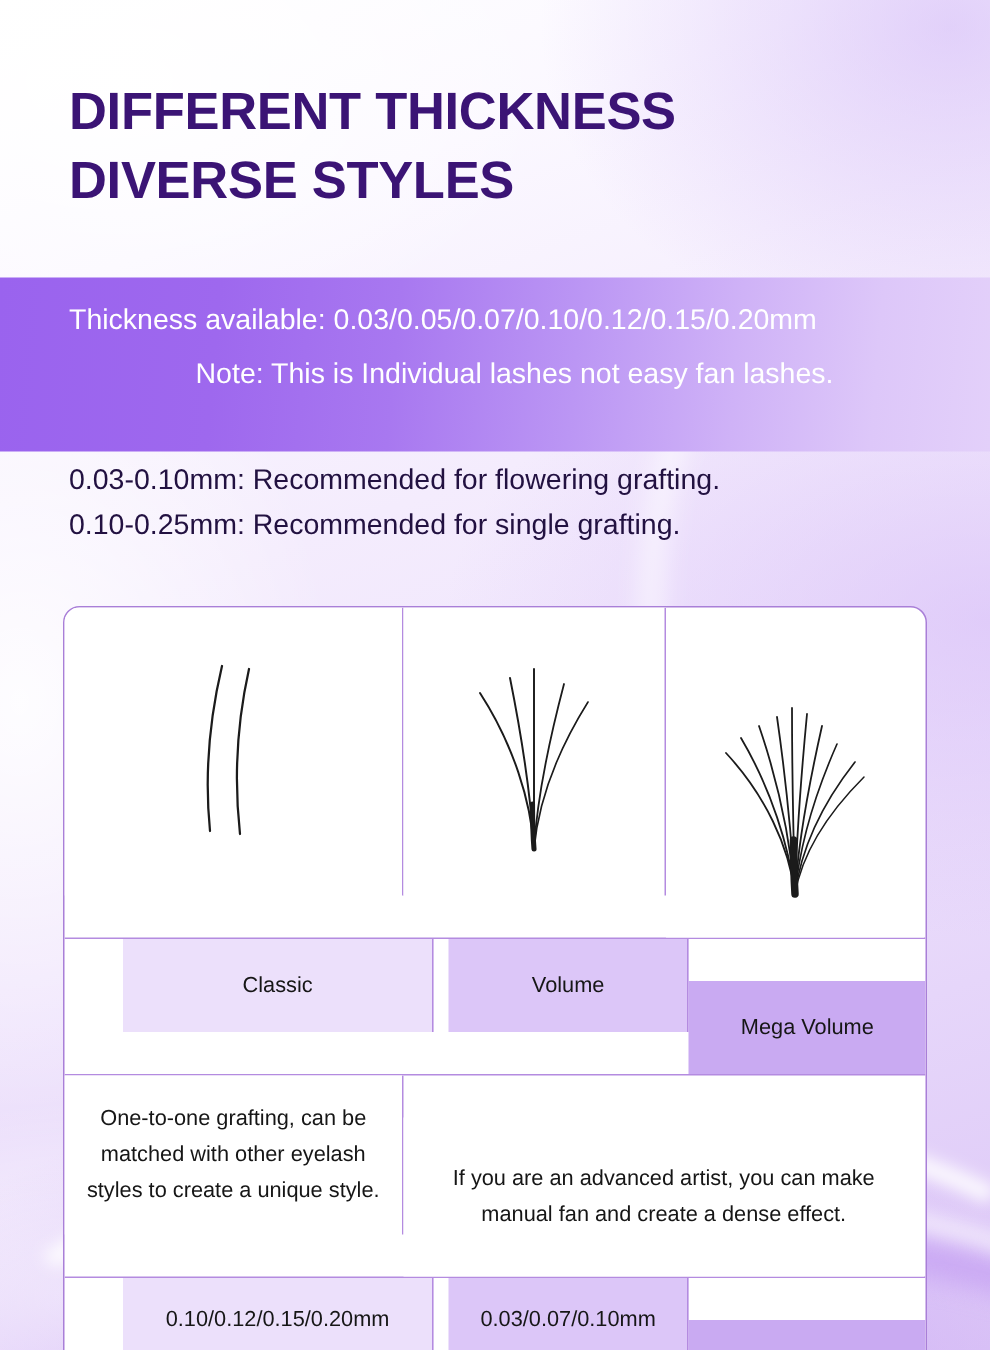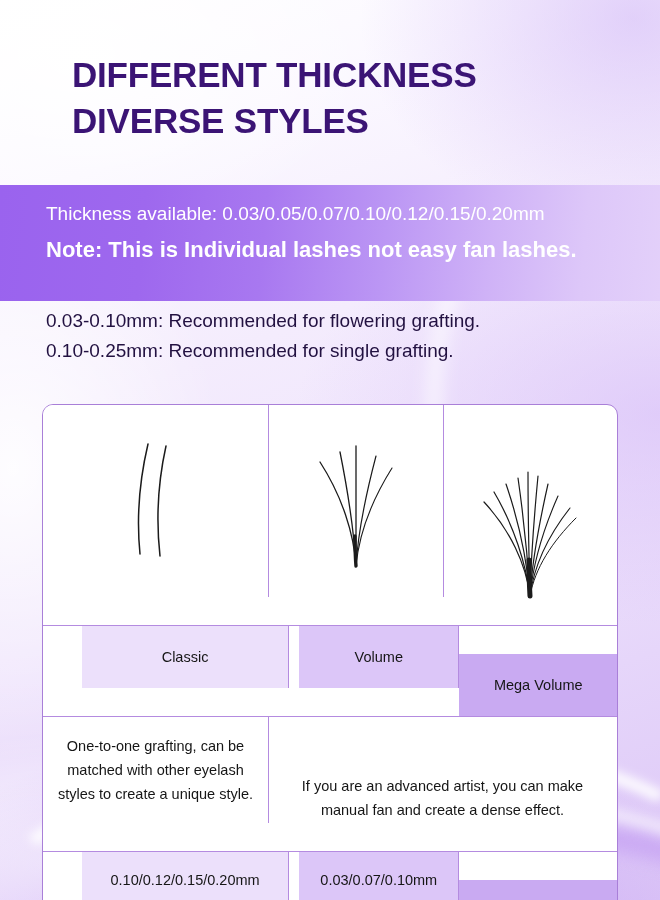--- a/index.html
+++ b/index.html
@@ -111,21 +111,20 @@
   .headline {
     position: absolute;
     left: 46px;
     top: 52px;
     width: 580px;
     color: #3b1475;
     font-weight: bold;
     font-size: 35px;
     line-height: 46px;
     letter-spacing: -0.2px;
-    margin-left: 26px;
   }
   .headline .line { display: block; white-space: nowrap; }
 
   
   .banner {
     position: absolute;
     left: 0;
     top: 185px;
     width: 660px;
     height: 116px;
@@ -145,25 +144,26 @@
     right: 20px;
   }
   .banner-line1 {
     color: #ffffff;
     font-size: 19px;
     line-height: 30px;
     white-space: nowrap;
   }
   .banner-line2 {
     color: #ffffff;
-    font-size: 22px;
-    font-weight: bold;
+    font-size: 19px;
+    font-weight: normal;
     line-height: 30px;
     margin-top: 6px;
     white-space: nowrap;
+    text-align: center;
   }
 
   
   .recs {
     position: absolute;
     left: 46px;
     top: 306px;
     width: 600px;
     color: #221141;
     font-size: 19px;

